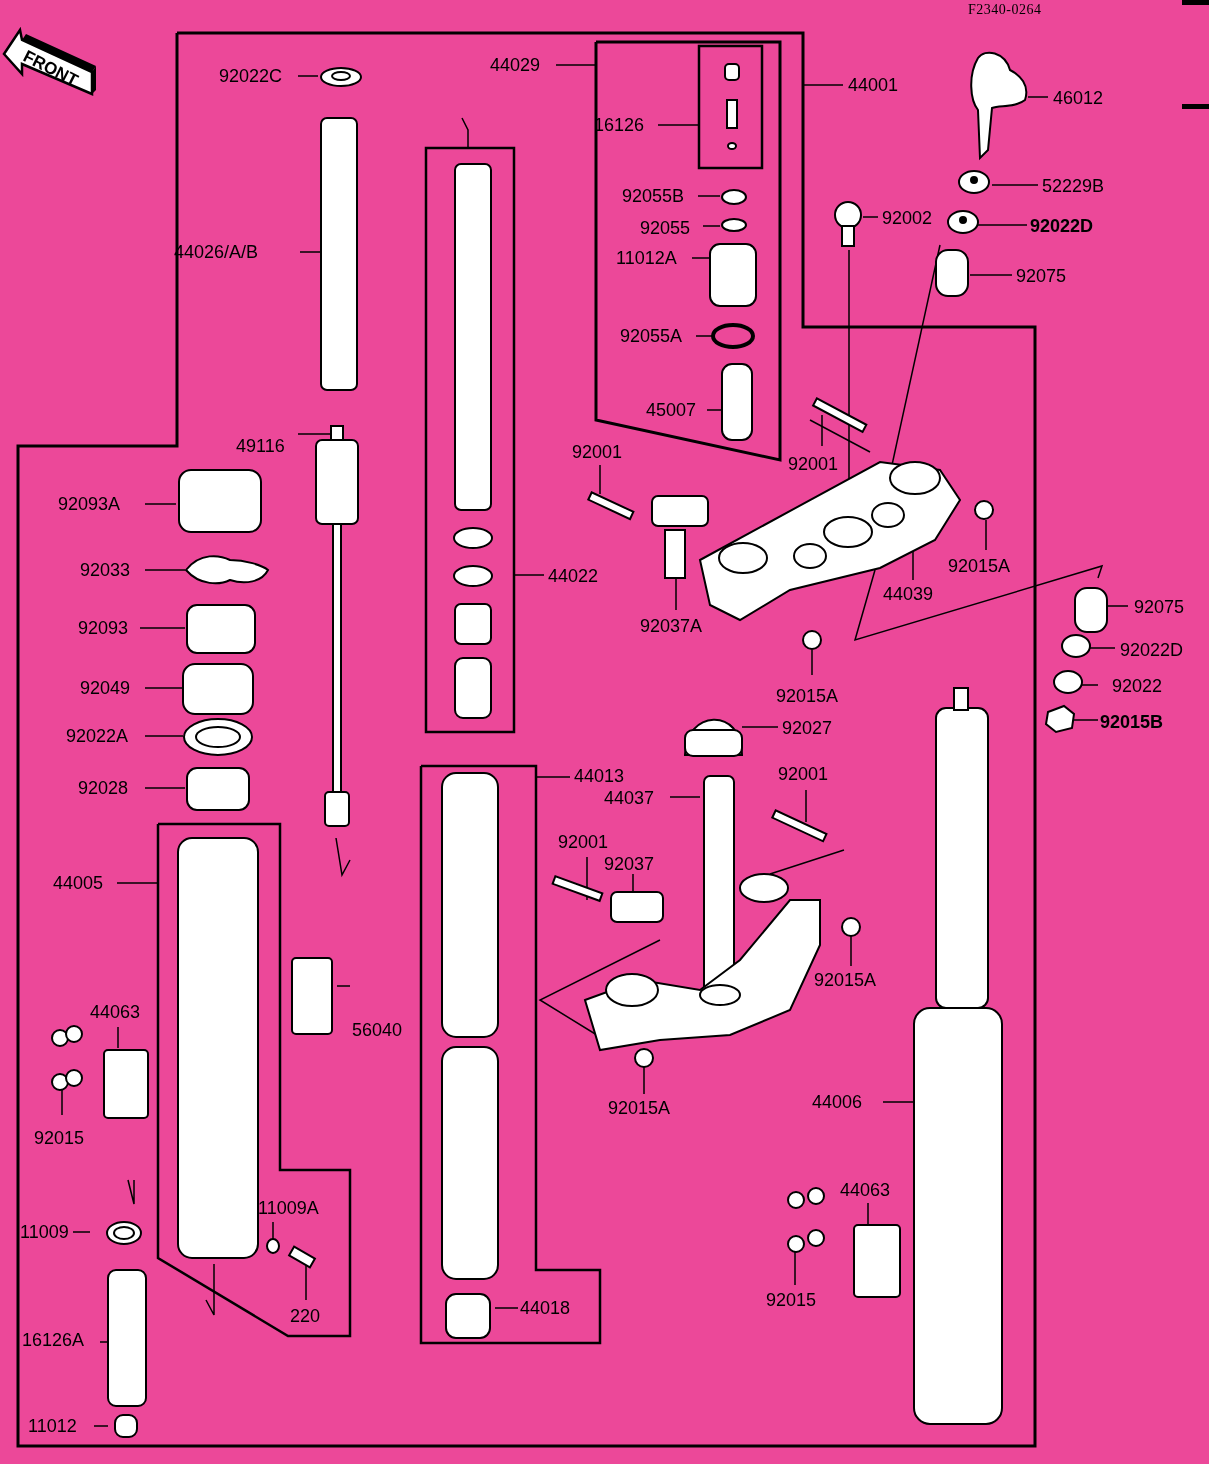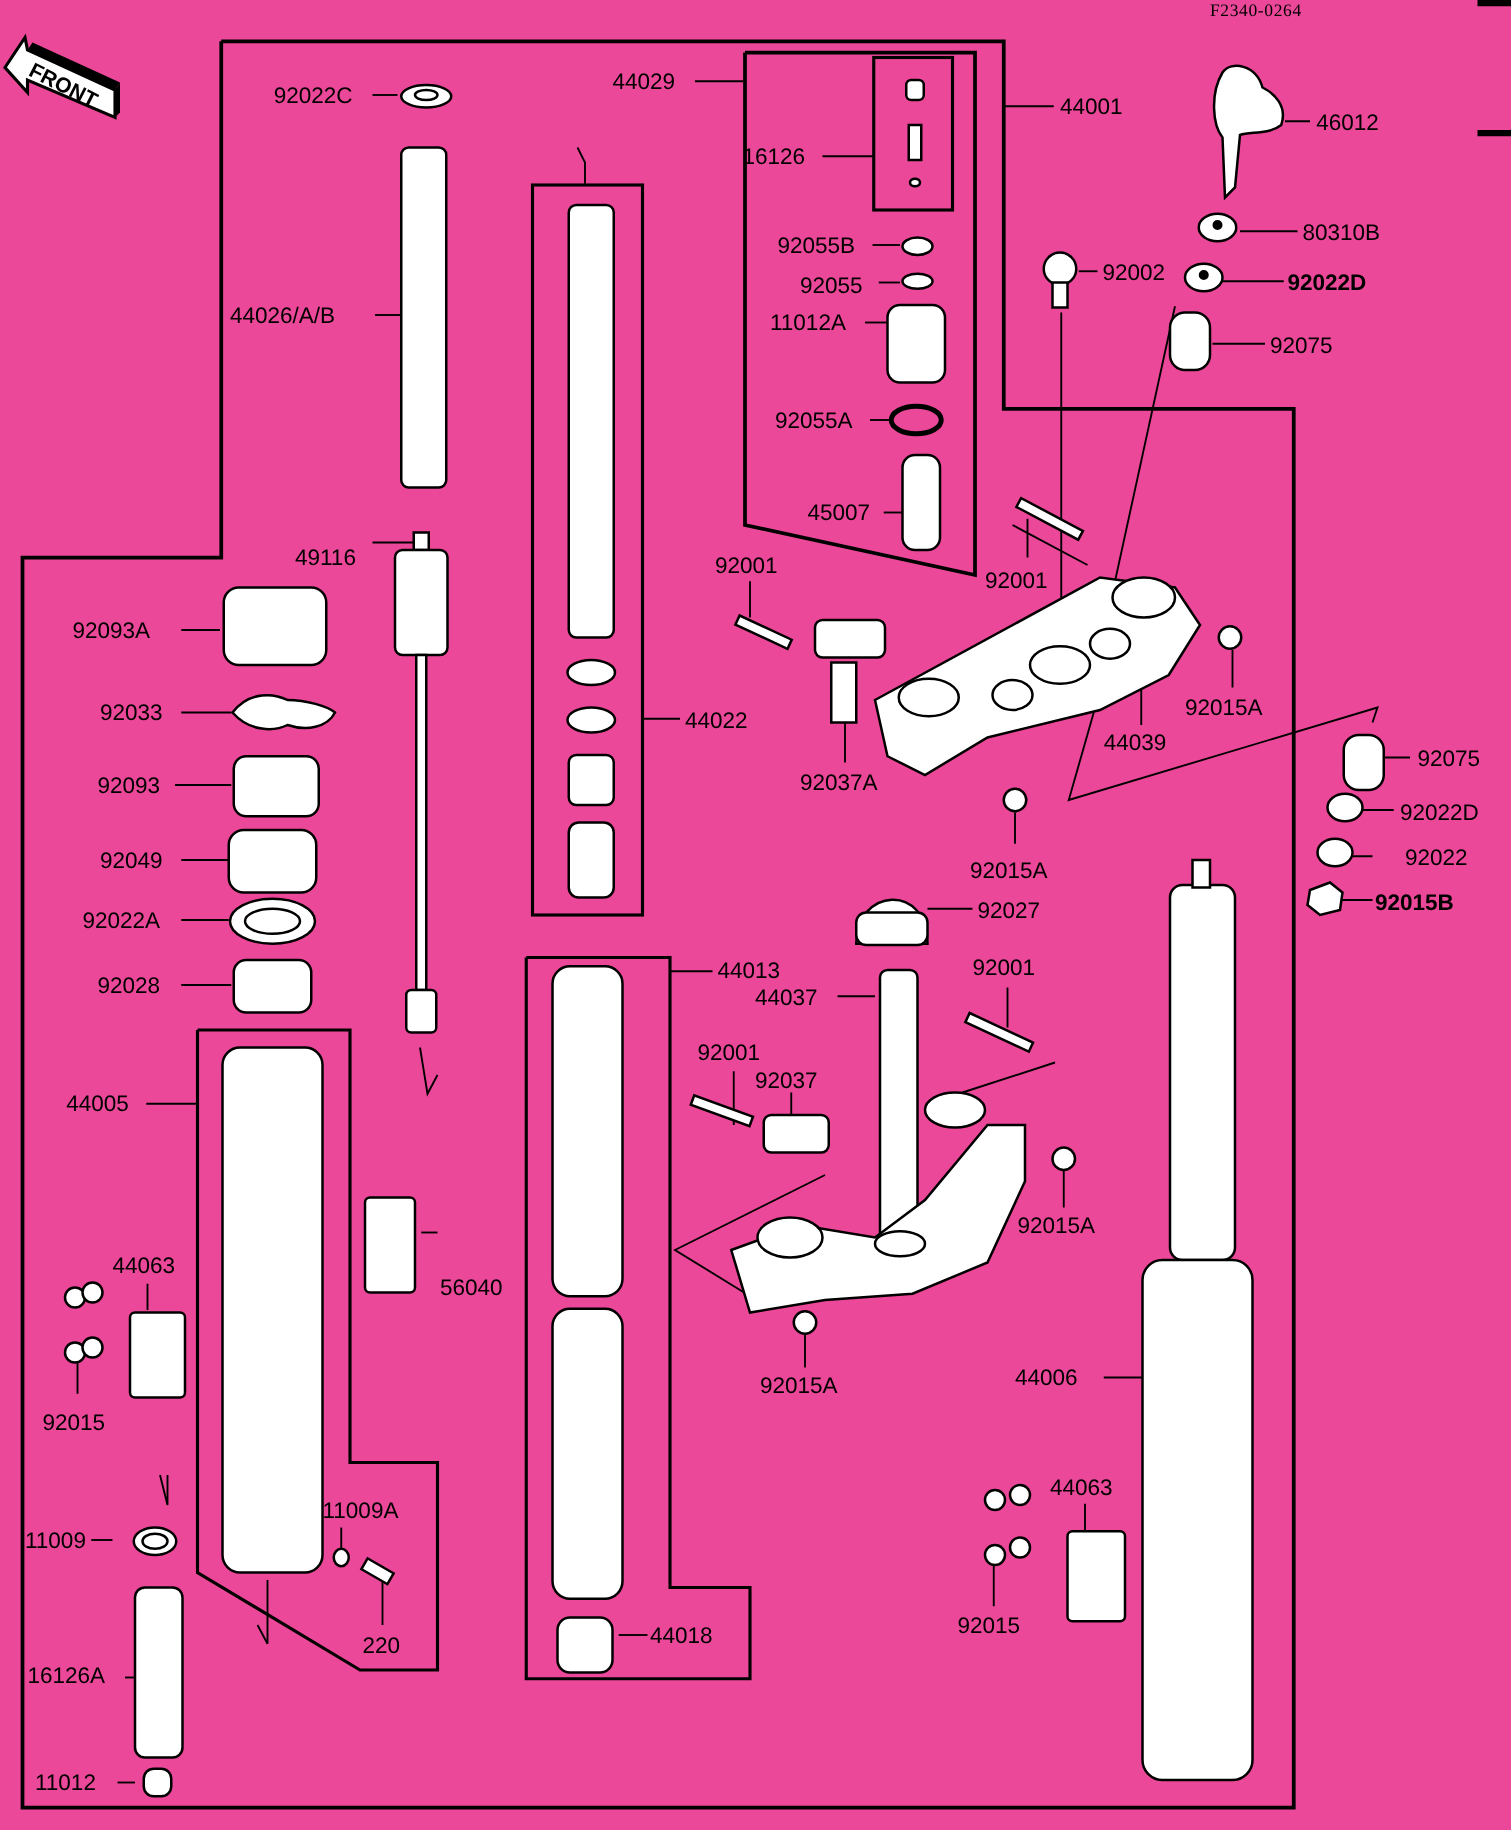--- a/index.html
+++ b/index.html
@@ -236,21 +236,21 @@
       <rect x="854" y="1225" width="46" height="72" rx="4"></rect>
 
       <circle cx="796" cy="1200" r="8"></circle>
       <circle cx="816" cy="1196" r="8"></circle>
       <circle cx="796" cy="1244" r="8"></circle>
       <circle cx="816" cy="1238" r="8"></circle>
     </g>
   </svg>
 
   <div class="lbl" style="left:219px;top:66px;">92022C</div>
-  <div class="lbl" style="left:184px;top:242px;">44026/A/B</div>
+  <div class="lbl" style="left:174px;top:242px;">44026/A/B</div>
   <div class="lbl" style="left:236px;top:424px;margin-top:12px;">49116</div>
   <div class="lbl" style="left:58px;top:494px;">92093A</div>
   <div class="lbl" style="left:80px;top:560px;">92033</div>
   <div class="lbl" style="left:78px;top:618px;">92093</div>
   <div class="lbl" style="left:80px;top:678px;">92049</div>
   <div class="lbl" style="left:66px;top:726px;">92022A</div>
   <div class="lbl" style="left:78px;top:778px;">92028</div>
   <div class="lbl" style="left:53px;top:873px;">44005</div>
   <div class="lbl" style="left:352px;top:1000px;margin-top:20px;">56040</div>
   <div class="lbl" style="left:90px;top:1002px;">44063</div>
@@ -263,33 +263,33 @@
   <div class="lbl" style="left:490px;top:55px;">44029</div>
   <div class="lbl" style="left:594px;top:115px;">16126</div>
   <div class="lbl" style="left:622px;top:186px;">92055B</div>
   <div class="lbl" style="left:640px;top:218px;">92055</div>
   <div class="lbl" style="left:616px;top:248px;">11012A</div>
   <div class="lbl" style="left:620px;top:326px;">92055A</div>
   <div class="lbl" style="left:646px;top:400px;">45007</div>
   <div class="lbl" style="left:548px;top:566px;">44022</div>
   <div class="lbl" style="left:848px;top:75px;">44001</div>
   <div class="lbl" style="left:1053px;top:88px;">46012</div>
-  <div class="lbl" style="left:1042px;top:176px;">80310B</div>
+  <div class="lbl" style="left:1042px;top:176px;">52229B</div>
   <div class="lbl" style="left:882px;top:208px;">92002</div>
   <div class="lbl bold" style="left:1030px;top:216px;">92022D</div>
   <div class="lbl" style="left:1016px;top:266px;">92075</div>
   <div class="lbl" style="left:572px;top:442px;">92001</div>
   <div class="lbl" style="left:788px;top:454px;">92001</div>
   <div class="lbl" style="left:948px;top:556px;">92015A</div>
   <div class="lbl" style="left:883px;top:584px;">44039</div>
   <div class="lbl" style="left:640px;top:616px;">92037A</div>
   <div class="lbl" style="left:776px;top:686px;">92015A</div>
   <div class="lbl" style="left:1134px;top:597px;">92075</div>
   <div class="lbl" style="left:1120px;top:640px;">92022D</div>
-  <div class="lbl" style="left:1112px;top:676px;margin-left:12px;">92022</div>
+  <div class="lbl" style="left:1112px;top:676px;">92022</div>
   <div class="lbl bold" style="left:1100px;top:712px;">92015B</div>
   <div class="lbl" style="left:782px;top:718px;">92027</div>
   <div class="lbl" style="left:574px;top:766px;">44013</div>
   <div class="lbl" style="left:604px;top:788px;text-align:center;">44037</div>
   <div class="lbl" style="left:778px;top:764px;">92001</div>
   <div class="lbl" style="left:558px;top:832px;">92001</div>
   <div class="lbl" style="left:604px;top:854px;">92037</div>
   <div class="lbl" style="left:814px;top:970px;">92015A</div>
   <div class="lbl" style="left:608px;top:1098px;">92015A</div>
   <div class="lbl" style="left:812px;top:1092px;">44006</div>

